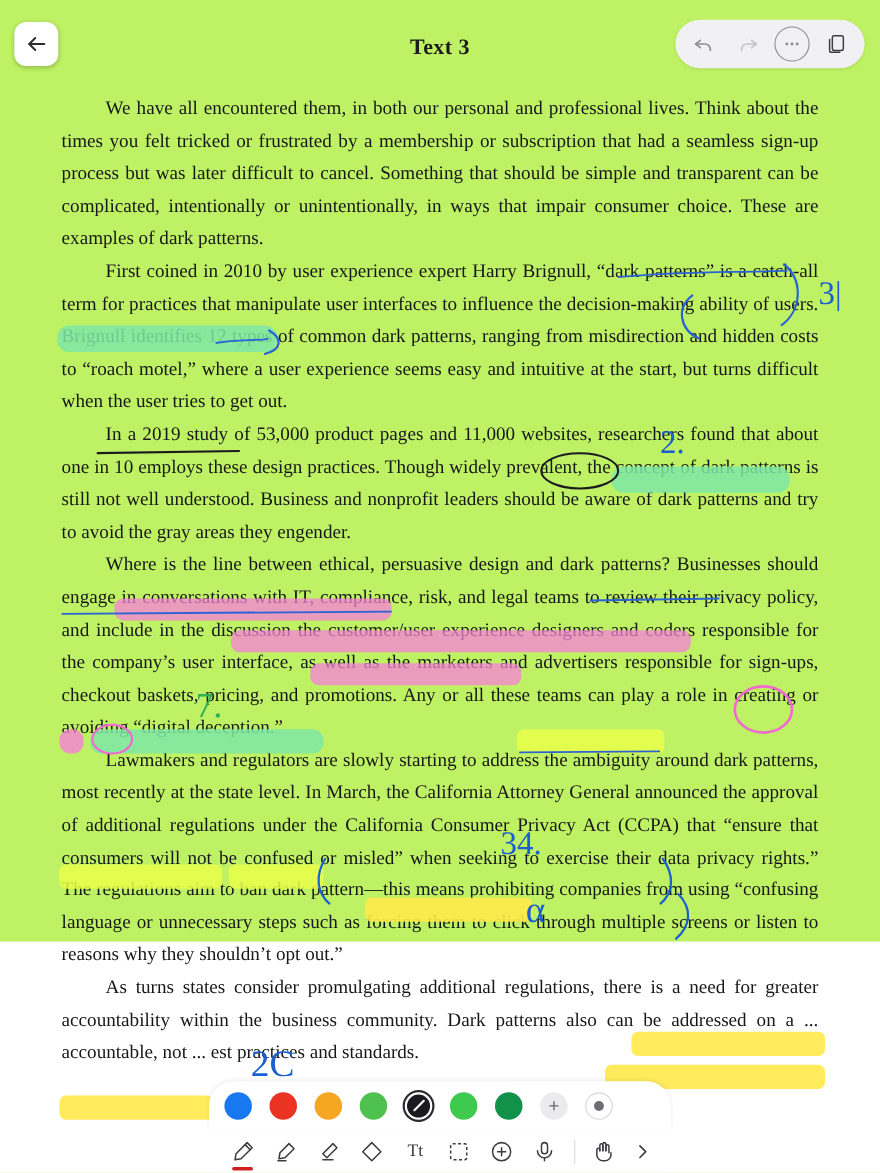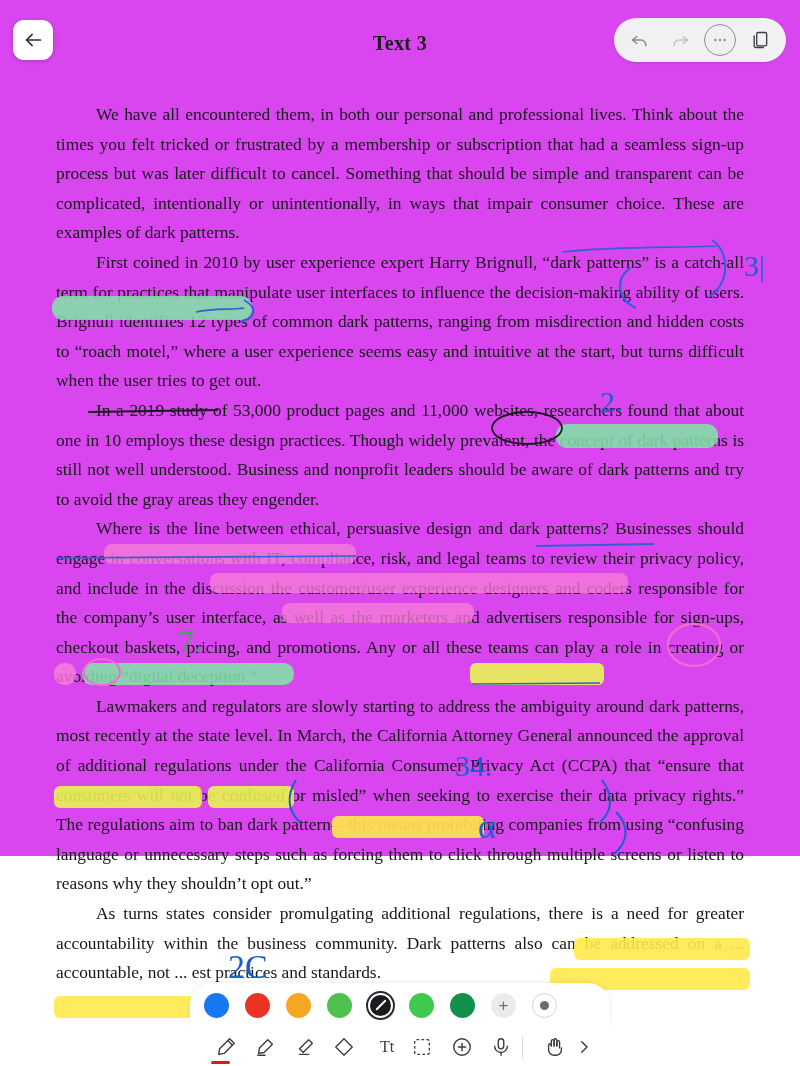--- a/index.html
+++ b/index.html
@@ -6,21 +6,21 @@
   html, body {
     margin: 0; padding: 0;
     width: 800px; height: 1066px;
     background: #ffffff;
     font-family: "Liberation Serif", serif;
     overflow: hidden;
   }
   #app {
     position: relative;
     width: 800px; height: 856px;
-    background: #d946ef;
+    background: #bef264;
   }
 
   
   .back-btn {
     position: absolute; left: 13px; top: 20px;
     width: 40px; height: 40px;
     border-radius: 11px;
     background: #ffffff;
     box-shadow: 0 1px 4px rgba(0,0,0,0.22);
     display: flex; align-items: center; justify-content: center;
@@ -53,21 +53,21 @@
     display: flex; align-items: center; justify-content: center;
     cursor: pointer;
     color: #8d8d93;
   }
   .tt-btn.circled { border: 1.4px solid #8d8d93; }
   .tt-btn.dark { color: #2b2b2e; }
 
   
   .doc {
     position: absolute;
-    left: 56px; top: 100px;
+    left: 56px; top: 84px;
     width: 688px;
     font-size: 17.4px;
     line-height: 29.6px;
     color: #17171a;
     text-align: justify;
     text-justify: inter-word;
   }
   .doc p { margin: 0 0 0px 0; text-indent: 40px; }
   .doc p + p { margin-top: 0px; }
 
@@ -128,21 +128,21 @@
     left: 190px; top: 1027px;
     width: 420px; height: 39px;
     background: #ffffff;
     display: flex; align-items: center;
     padding: 0 14px;
     gap: 6px;
     border-radius: 0 0 10px 10px;
   }
   .tool {
     width: 36px; height: 34px;
-    display: flex; align-items: center; justify-content: flex-end;
+    display: flex; align-items: center; justify-content: center;
     cursor: pointer;
     color: #3c3c41;
     position: relative;
   }
   .tool.active::after {
     content: "";
     position: absolute; left: 7px; right: 7px; bottom: 0px;
     height: 2.5px; background: #d11f1f; border-radius: 2px;
   }
   .divider { width: 1px; height: 22px; background: #dcdce0; margin: 0 4px; }

